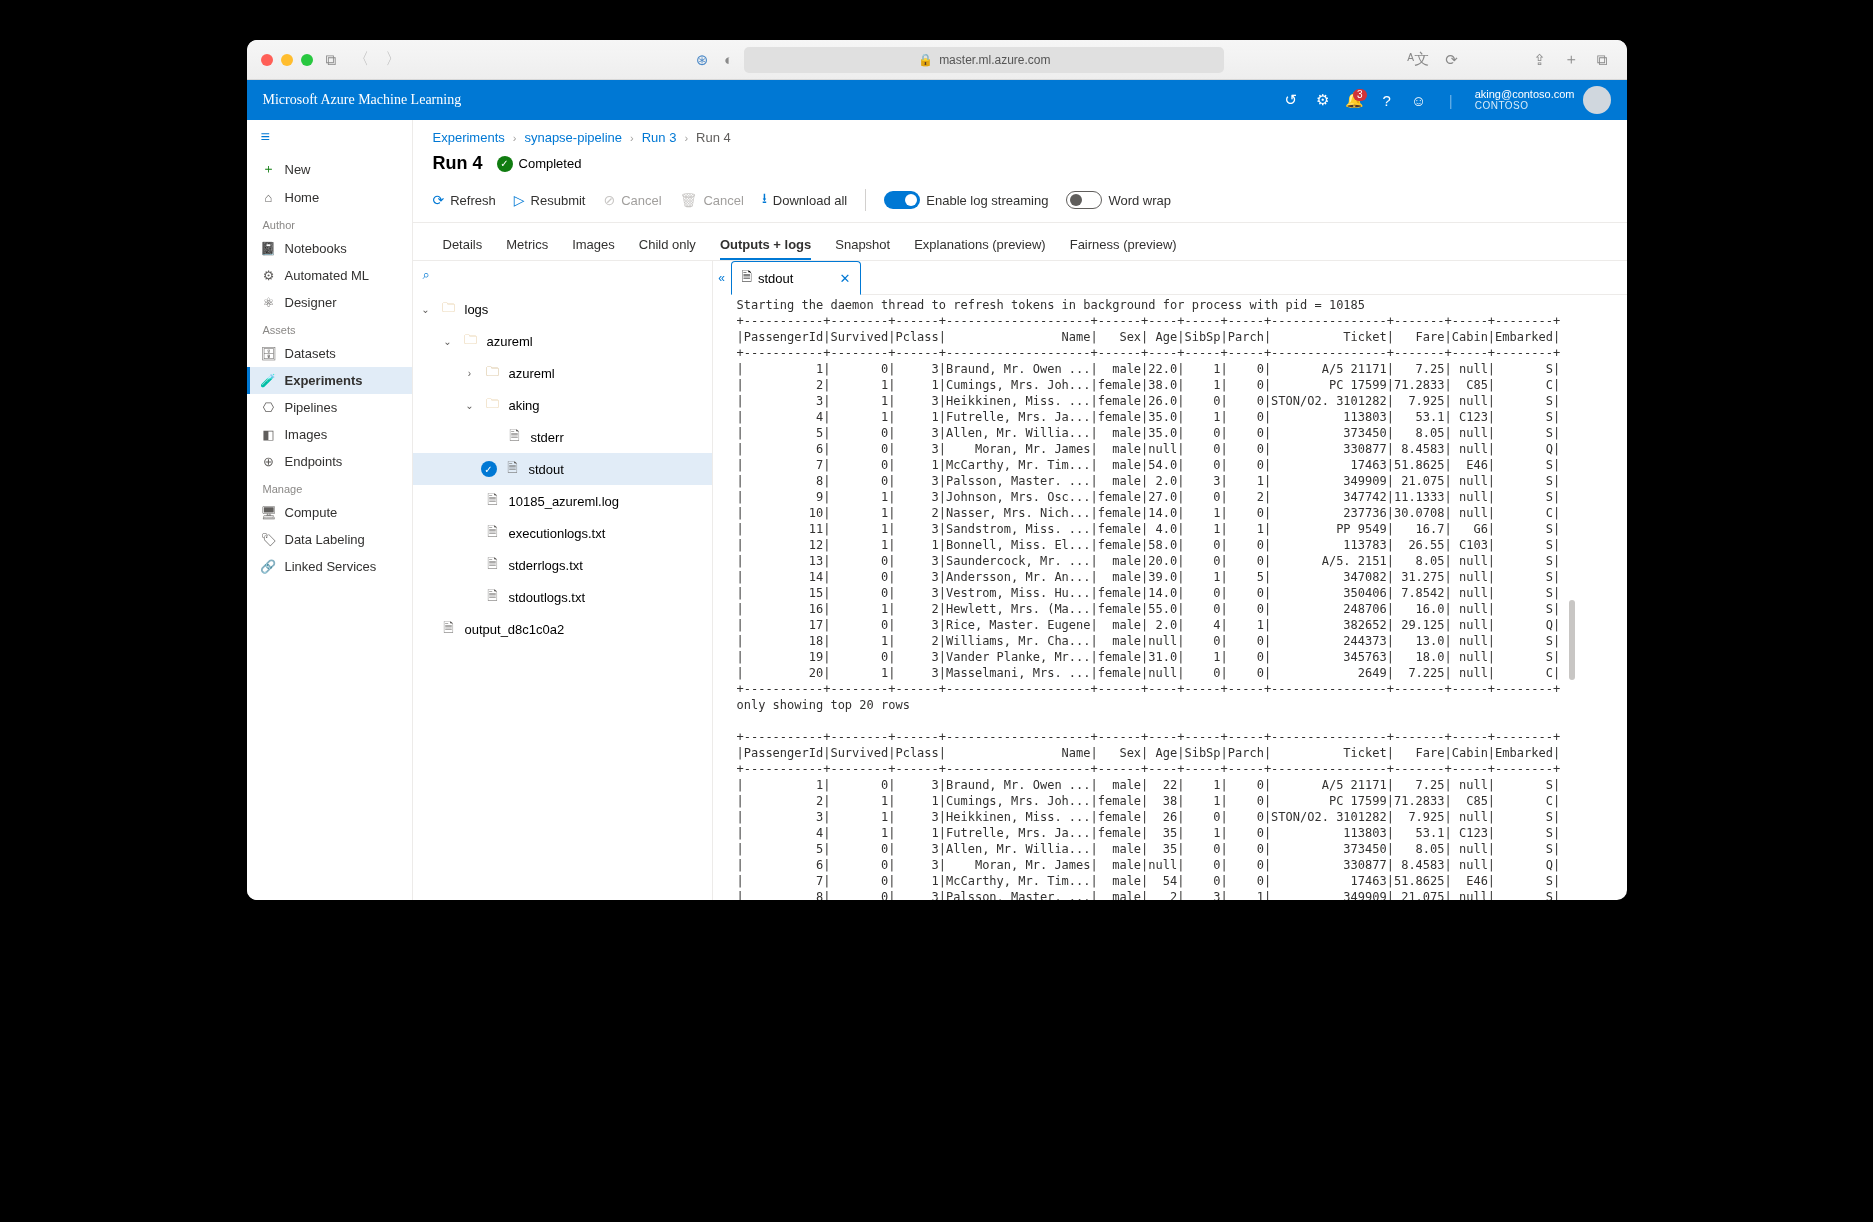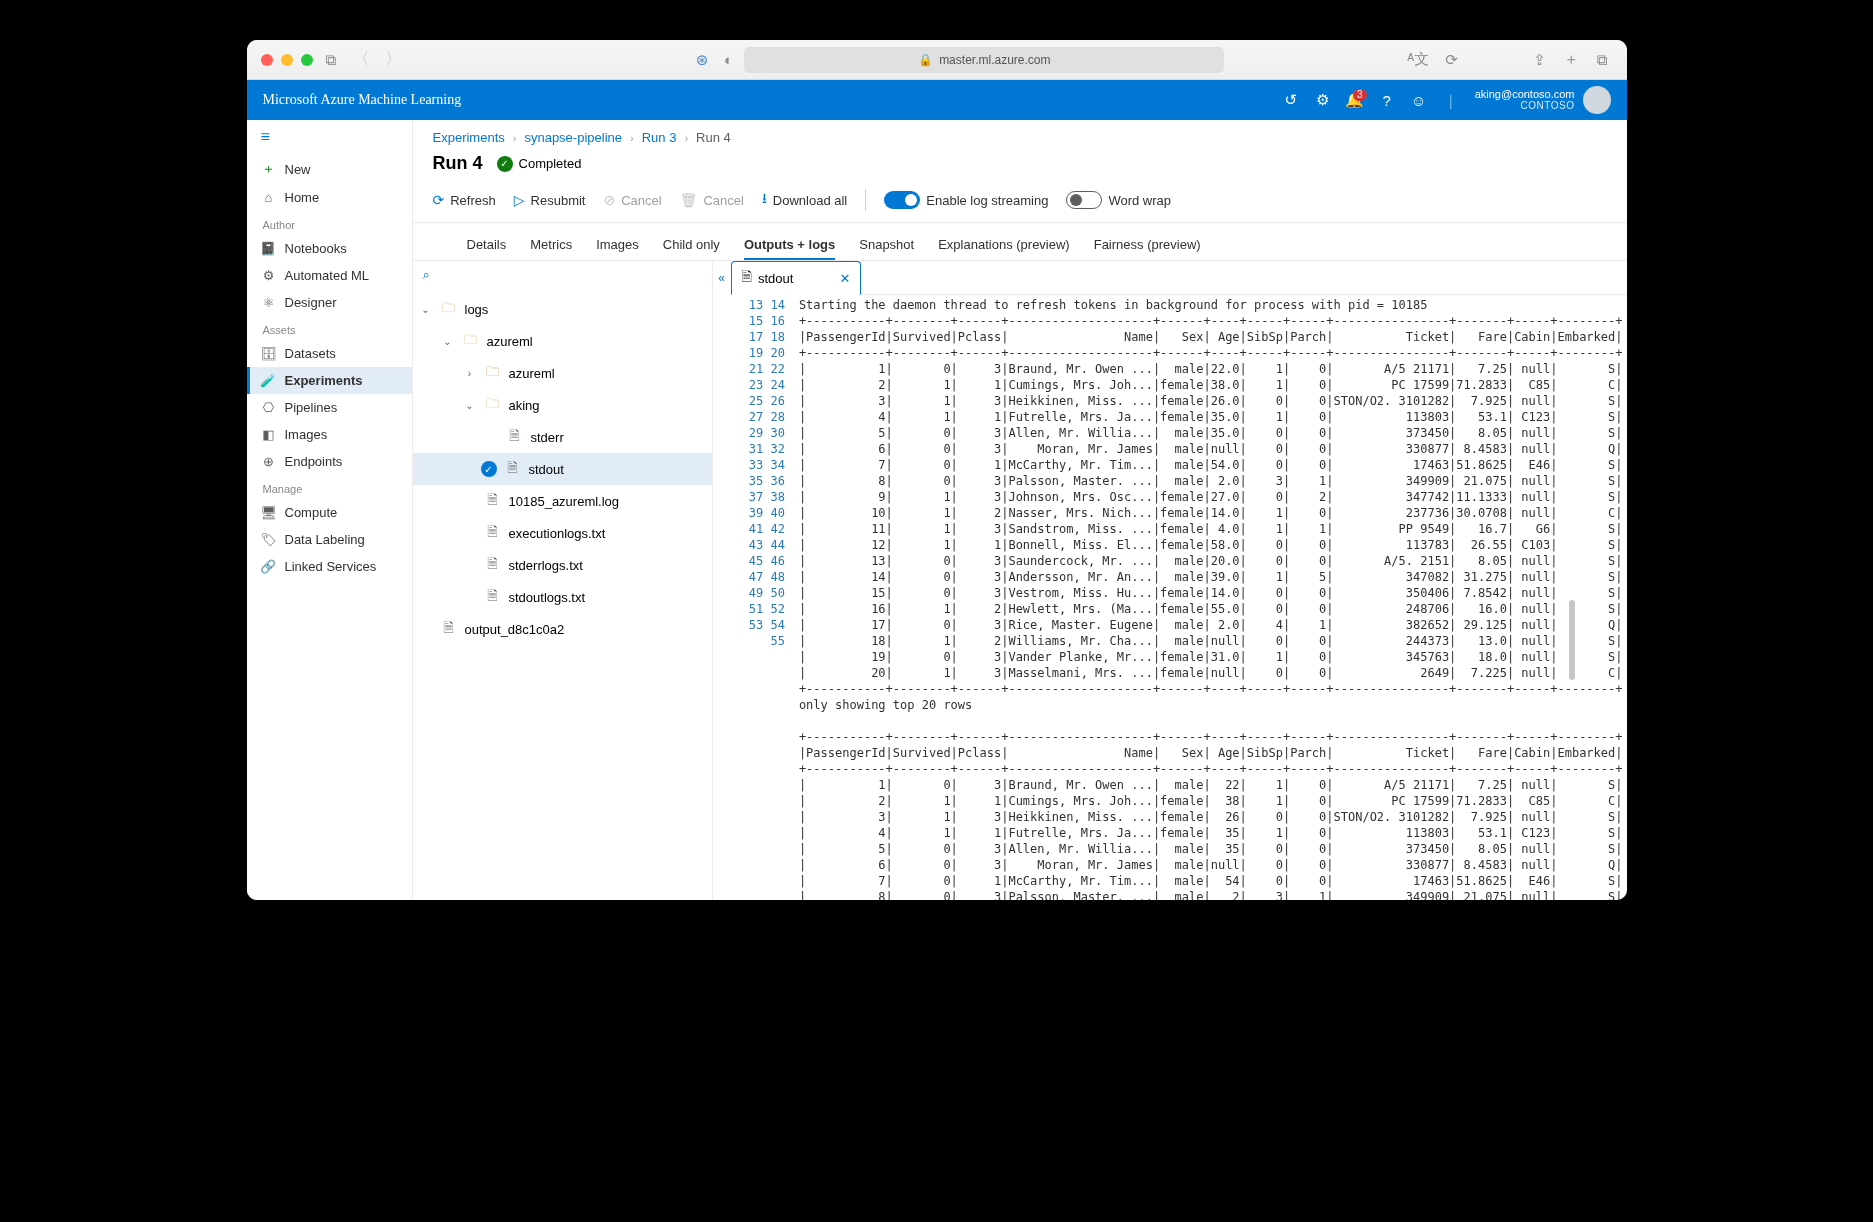--- a/index.html
+++ b/index.html
@@ -12,21 +12,21 @@
   .mac-mid { flex:1; display:flex; justify-content:center; align-items:center; gap:6px;}
   .url-bar { width: 480px; height:26px; background:#e0e0e0; border-radius:5px; display:flex; align-items:center; justify-content:center; font-size:12px; color:#555; gap:6px;}
   .mac-btn { color:#8a8a8a; font-size:15px; padding:0 5px;}
   .mac-navbtn { color:#bdbdbd; font-size:16px; padding:0 4px;}
   
   .az-top { height:40px; background:#0078d4; color:#fff; display:flex; align-items:center; padding:0 16px; font-size:14px; flex-shrink:0;}
   .az-top .brand { font-weight:400;font-family:Liberation Serif, serif; }
   .az-top .spacer { flex:1; }
   .az-top .ic { width:32px;text-align:center; position:relative; font-size:15px; }
   .badge { position:absolute; top:-2px; right:4px; background:#d13438; color:#fff; border-radius:8px; font-size:10px; padding:0 4px; line-height:12px;}
-  .userbox { text-align:right; font-size:11px; margin-left:8px; line-height:12px;}
+  .userbox { font-size:11px; margin-left:8px; line-height:12px;}
   .userbox .u2{font-size:10px; opacity:.85; letter-spacing:.5px;}
   .avatar { width:28px;height:28px;border-radius:50%; background:#d0d7de; margin-left:8px;}
   
   .body { flex:1; display:flex; min-height:0;}
   .lnav { width:166px; border-right:1px solid #edebe9; background:#fff; overflow-y:auto; flex-shrink:0;}
   .lnav .sect { font-size:11px; color:#8a8886; padding:8px 0 4px 16px;}
   .lnav .item { display:flex; align-items:center; gap:8px; padding:6px 10px 6px 14px; color:#323130; cursor:pointer;}
   .lnav .item.sel { background:#e1ecf7; border-left:3px solid #0078d4; padding-left:11px; font-weight:600;}
   .lnav .ic { width:16px; text-align:center; color:#605e5c; font-size:13px;}
   .lnav .ic.plus{color:#107c10;}
@@ -42,21 +42,21 @@
   .cmdbar { padding:4px 20px 10px; display:flex; align-items:center; gap:18px; font-size:13px; border-bottom:1px solid #edebe9;}
   .cmd { display:flex; align-items:center; gap:6px; color:#323130;}
   .cmd.dis{color:#a19f9d;}
   .cmd .ci{color:#0078d4; font-size:14px;}
   .cmd.dis .ci{color:#c8c6c4;}
   .vsep{width:1px;height:22px;background:#d2d0ce;}
   .toggle{width:36px;height:18px;border-radius:9px;position:relative;}
   .toggle.on{background:#0078d4;} .toggle.off{background:#fff;border:1px solid #605e5c;}
   .toggle .knob{position:absolute;width:12px;height:12px;border-radius:50%;background:#fff;top:3px;}
   .toggle.on .knob{right:3px;} .toggle.off .knob{left:3px;background:#605e5c;top:2px;}
-  .pivots{display:flex;gap:24px;padding:8px 24px 0; font-size:13px;margin-left:30px;}
+  .pivots{display:flex;gap:24px;padding:8px 30px 0; font-size:13px;}
   .pivot{padding:6px 0; cursor:pointer; color:#323130;}
   .pivot.sel{border-bottom:2px solid #0078d4; font-weight:600;}
   .content{flex:1; display:flex; min-height:0; border-top:1px solid #edebe9;}
   .tree{width:300px;border-right:1px solid #edebe9; display:flex;flex-direction:column; min-height:0;}
   .tree .search{padding:6px 10px; color:#0078d4;}
   .tree-body{flex:1; overflow:auto; padding:4px 0;}
   .tnode{display:flex;align-items:center;gap:8px;padding:5px 10px; font-size:13px; cursor:pointer;}
   .tnode .chev{width:14px;text-align:center;color:#605e5c;font-size:10px;}
   .tnode .fic{width:16px;text-align:center;}
   .folder{color:#dcb67a;} .folderd{color:#c19c5e;}
@@ -307,64 +307,20 @@
         <div class="collapse-handle">«</div>
         <div class="logpane">
           <div class="logtab-row">
             <div class="logtab">
               <span>🗎</span>
               <span>stdout</span>
               <span class="close">✕</span>
             </div>
           </div>
           <div class="logbody">
-            <div class="gutter" id="gutter">13
-14
-15
-16
-17
-18
-19
-20
-21
-22
-23
-24
-25
-26
-27
-28
-29
-30
-31
-32
-33
-34
-35
-36
-37
-38
-39
-40
-41
-42
-43
-44
-45
-46
-47
-48
-49
-50
-51
-52
-53
-54
-55
-</div>
             <div class="lines" id="lines">Starting the daemon thread to refresh tokens in background for process with pid = 10185
 +-----------+--------+------+--------------------+------+----+-----+-----+----------------+-------+-----+--------+
 |PassengerId|Survived|Pclass|                Name|   Sex| Age|SibSp|Parch|          Ticket|   Fare|Cabin|Embarked|
 +-----------+--------+------+--------------------+------+----+-----+-----+----------------+-------+-----+--------+
 |          1|       0|     3|Braund, Mr. Owen ...|  male|22.0|    1|    0|       A/5 21171|   7.25| null|       S|
 |          2|       1|     1|Cumings, Mrs. Joh...|female|38.0|    1|    0|        PC 17599|71.2833|  C85|       C|
 |          3|       1|     3|Heikkinen, Miss. ...|female|26.0|    0|    0|STON/O2. 3101282|  7.925| null|       S|
 |          4|       1|     1|Futrelle, Mrs. Ja...|female|35.0|    1|    0|          113803|   53.1| C123|       S|
 |          5|       0|     3|Allen, Mr. Willia...|  male|35.0|    0|    0|          373450|   8.05| null|       S|
 |          6|       0|     3|    Moran, Mr. James|  male|null|    0|    0|          330877| 8.4583| null|       Q|

